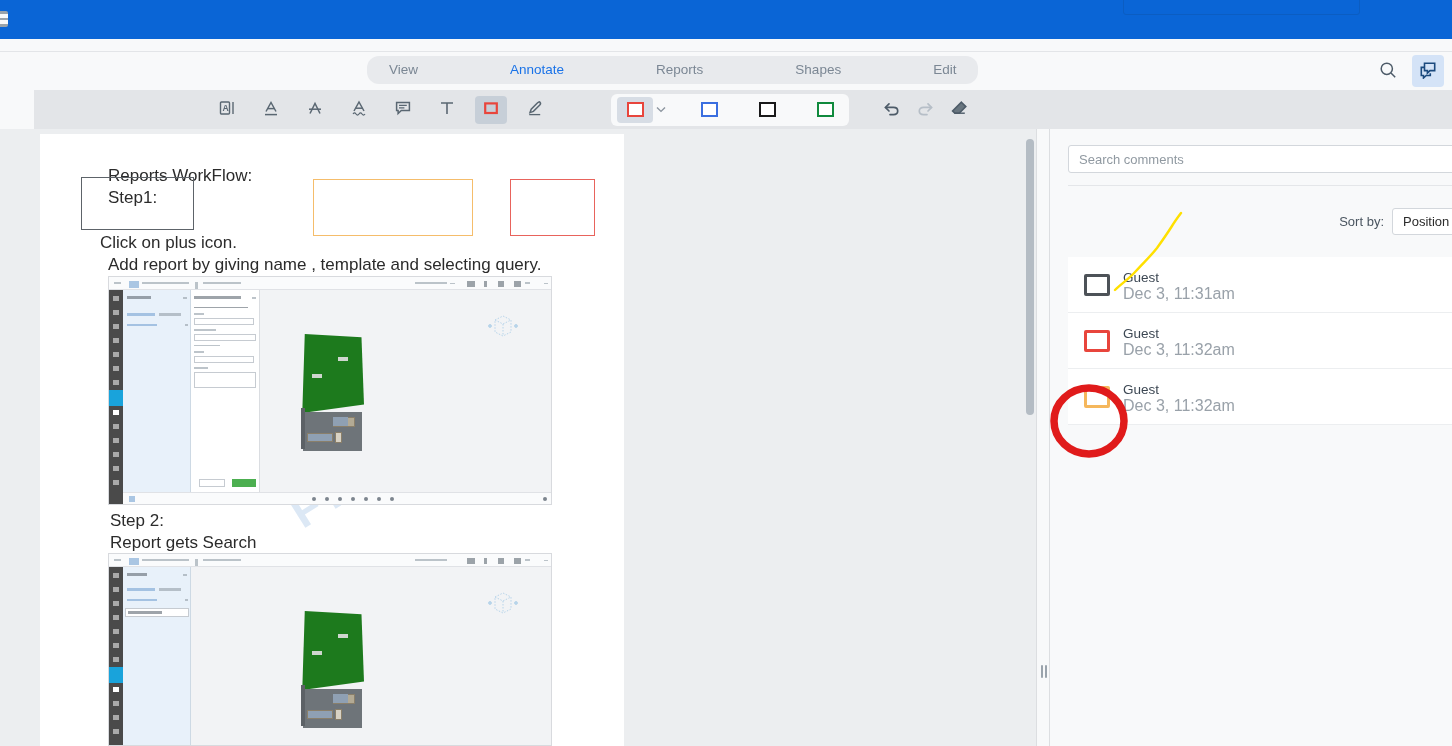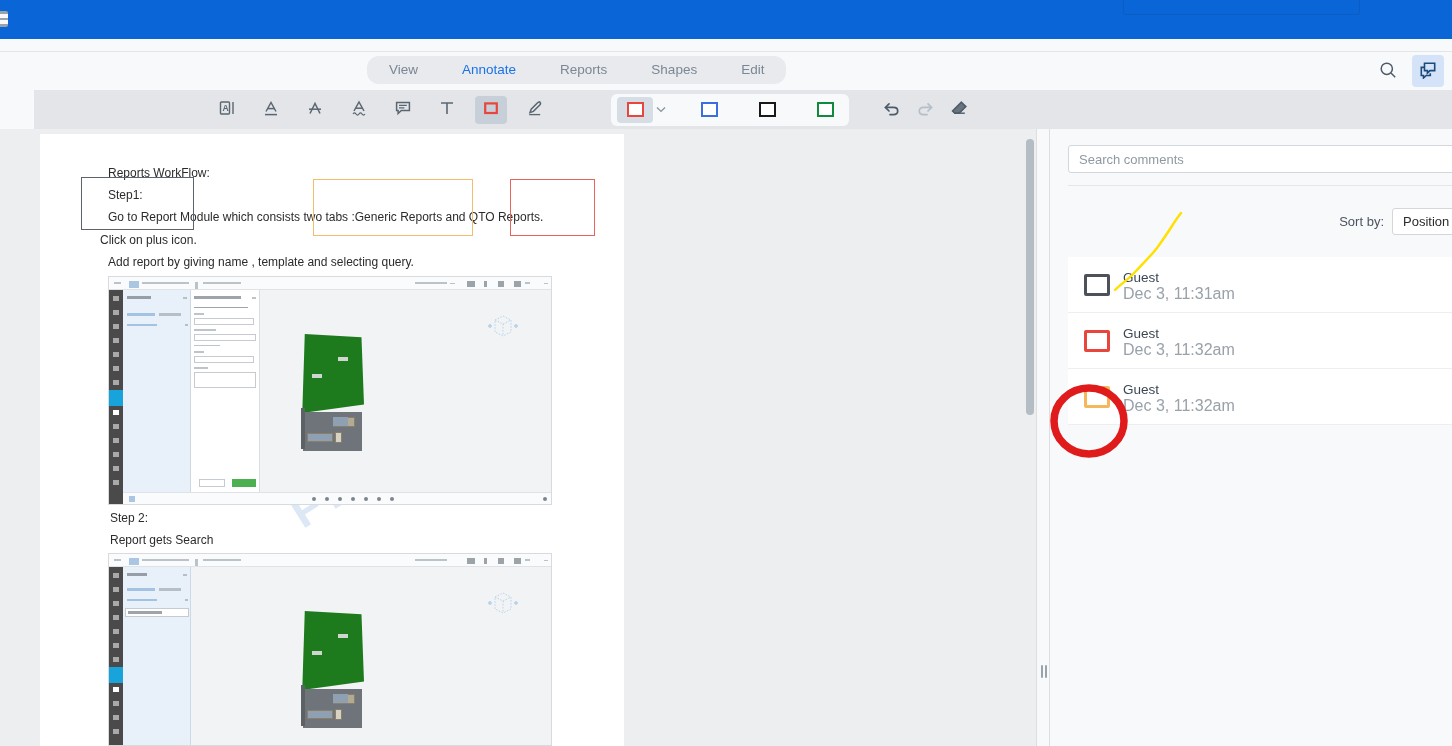--- a/index.html
+++ b/index.html
@@ -33,21 +33,21 @@
     background: #f8f9fa;
     display: flex; align-items: center;
   }
   .app-logo {
     position: absolute; left: -5px; top: 10px; width: 16px; height: 18px;
     color: #8b949e;
   }
   .tabs {
     position: absolute; left: 367px; top: 56px;
     display: flex; align-items: center;
-    background: #e8eaed; border-radius: 12px; height: 28px;
+    background: #e8eaed; border-radius: 12px; height: 28px; gap: 48px;
   }
   .tab {
     padding: 0 22px; height: 30px; line-height: 30px;
     font-size: 13.5px; color: #7b8794; cursor: pointer;
     background: transparent; border: none;
     font-family: "Liberation Sans", sans-serif;
   }
   .tab.active { color: #1a73e8; }
 
   .header-right {
@@ -112,21 +112,21 @@
   }
   .page {
     position: absolute; left: 40px; top: 5px; width: 584px; height: 612px;
     background: #ffffff;
   }
   .viewer-right-fill {
     position: absolute; left: 624px; top: 0; width: 412px; height: 617px;
     background: #eceef0;
   }
   .doc-text {
-    position: absolute; font-size: 12px; color: #2b2b2b;
+    position: absolute; font-size: 17px; color: #2b2b2b;
     font-family: "Liberation Sans", sans-serif; white-space: nowrap;
   }
 
   
   .anno-rect { position: absolute; background: transparent; }
 
   
   .embed {
     position: absolute; background: #f2f3f5;
     border: 1px solid #d8dade; overflow: hidden;
@@ -434,21 +434,20 @@
 
   <div class="viewer">
     <div class="viewer-right-fill"></div>
 
     <div class="page">
 
       <div class="watermark" style="left:250px; top:340px;">FT</div>
 
       <div class="doc-text" style="left:68px; top:32px;">Reports WorkFlow:</div>
       <div class="doc-text" style="left:68px; top:54px;">Step1:</div>
-      <div class="doc-text" style="left:68px; top:76px;">Go to Report Module which consists two tabs :Generic Reports and QTO Reports.</div>
       <div class="doc-text" style="left:60px; top:99px;">Click on plus icon.</div>
       <div class="doc-text" style="left:68px; top:121px;">Add report by giving name , template and selecting query.</div>
       <div class="doc-text" style="left:70px; top:377px;">Step 2:</div>
       <div class="doc-text" style="left:70px; top:399px;">Report gets Search</div>
 
       <div class="anno-rect" style="left:41px; top:43px; width:113px; height:53px; border:1.4px solid #5d6369;"></div>
       <div class="anno-rect" style="left:273px; top:45px; width:160px; height:57px; border:1.6px solid #f5bd6b;"></div>
       <div class="anno-rect" style="left:470px; top:45px; width:85px; height:57px; border:1.6px solid #e8635c;"></div>
 
       <div class="embed" style="left:68px; top:142px; width:444px; height:229px;">

